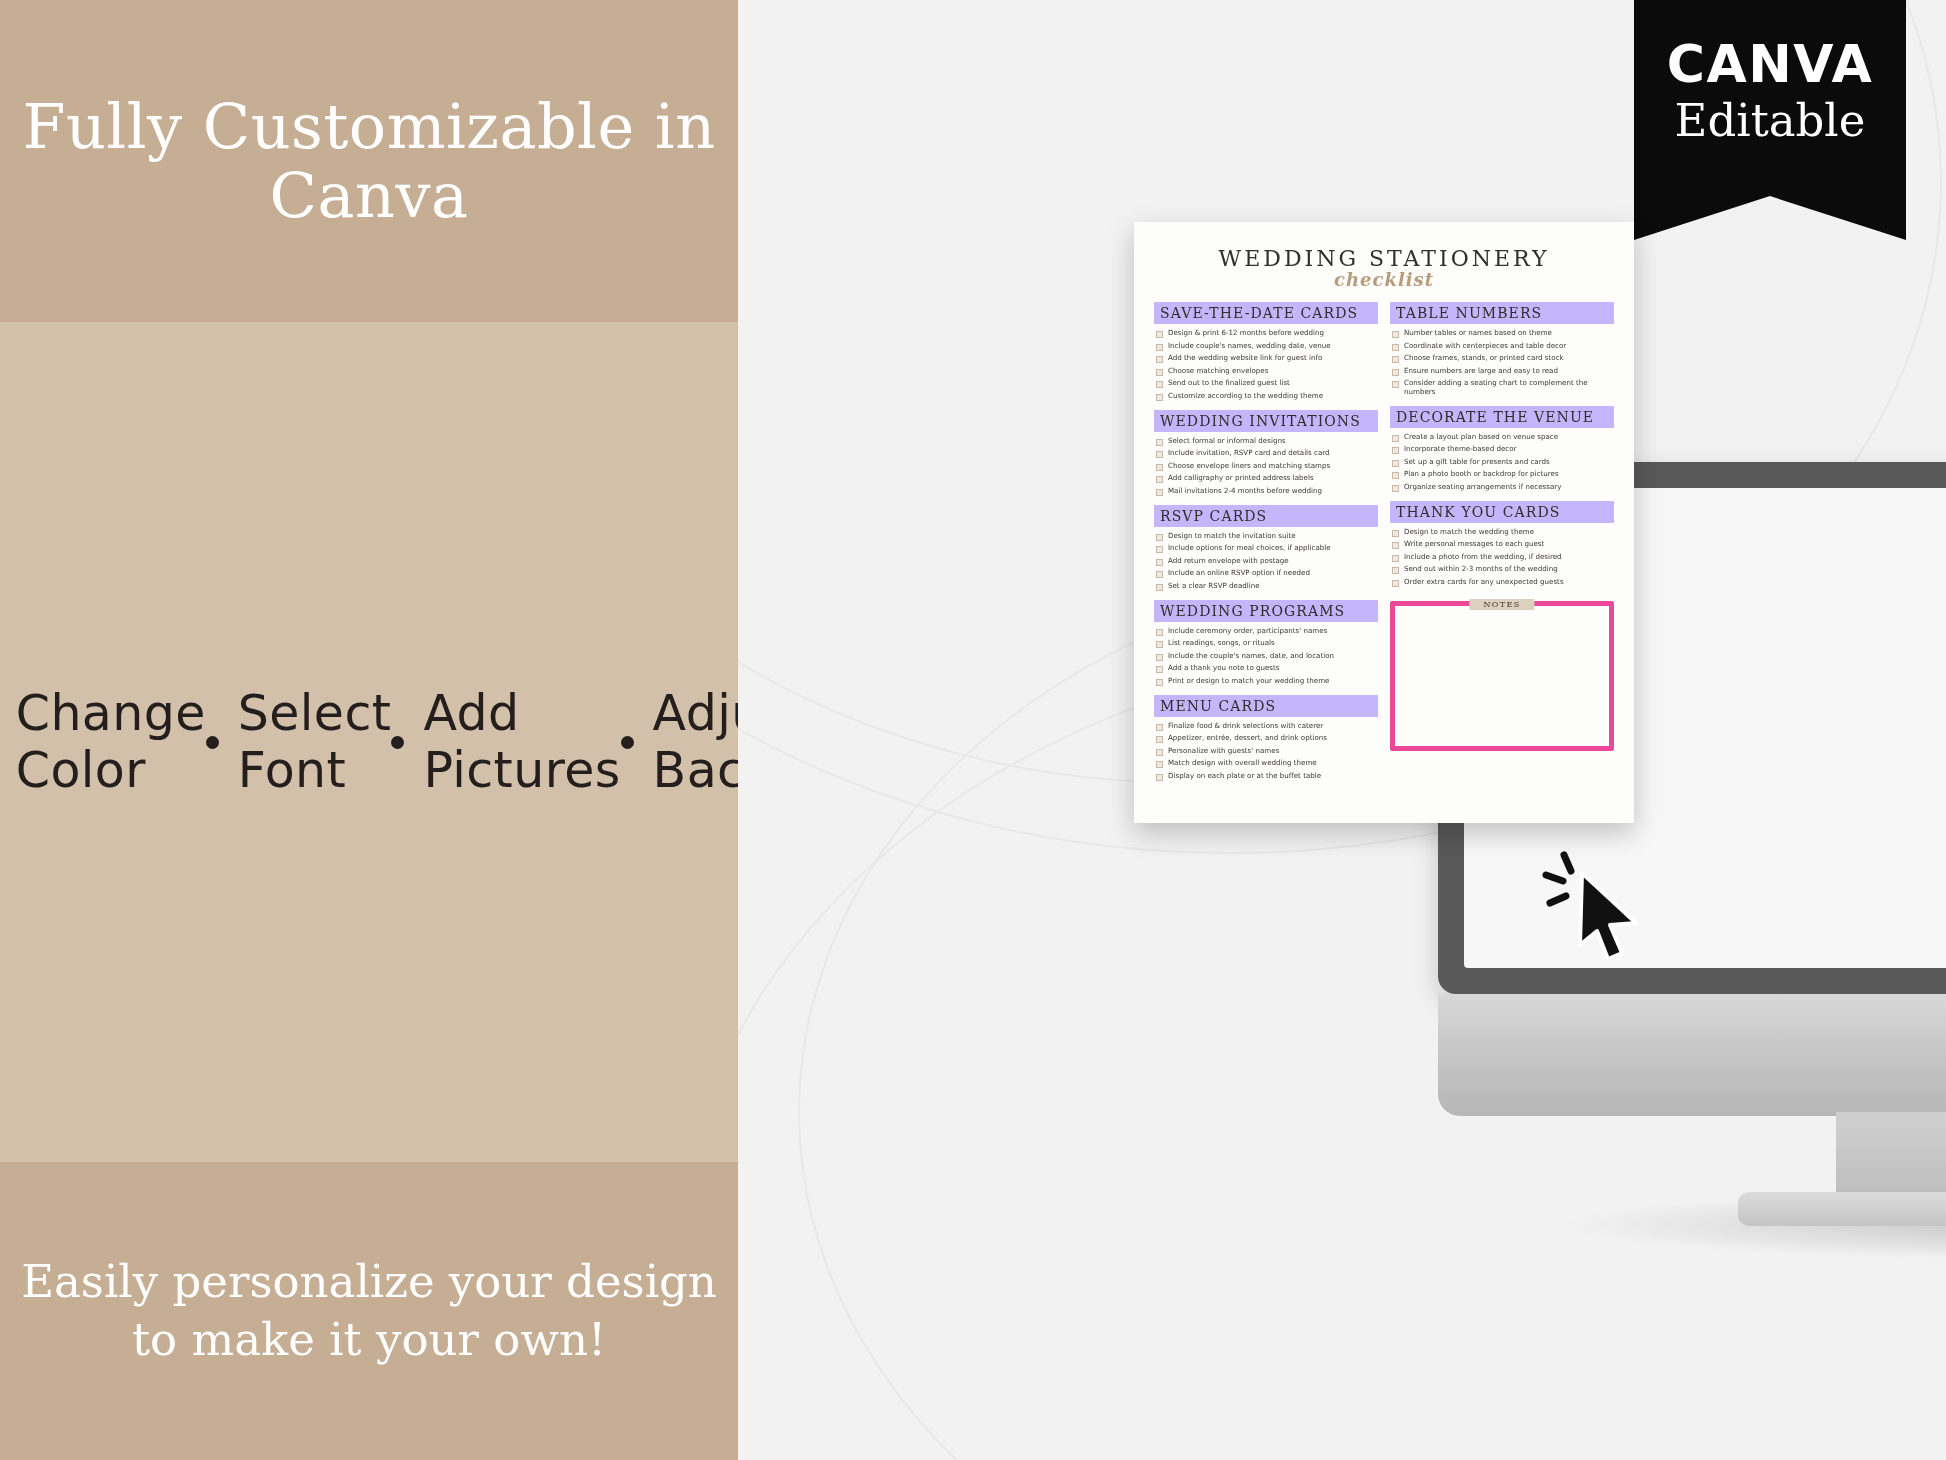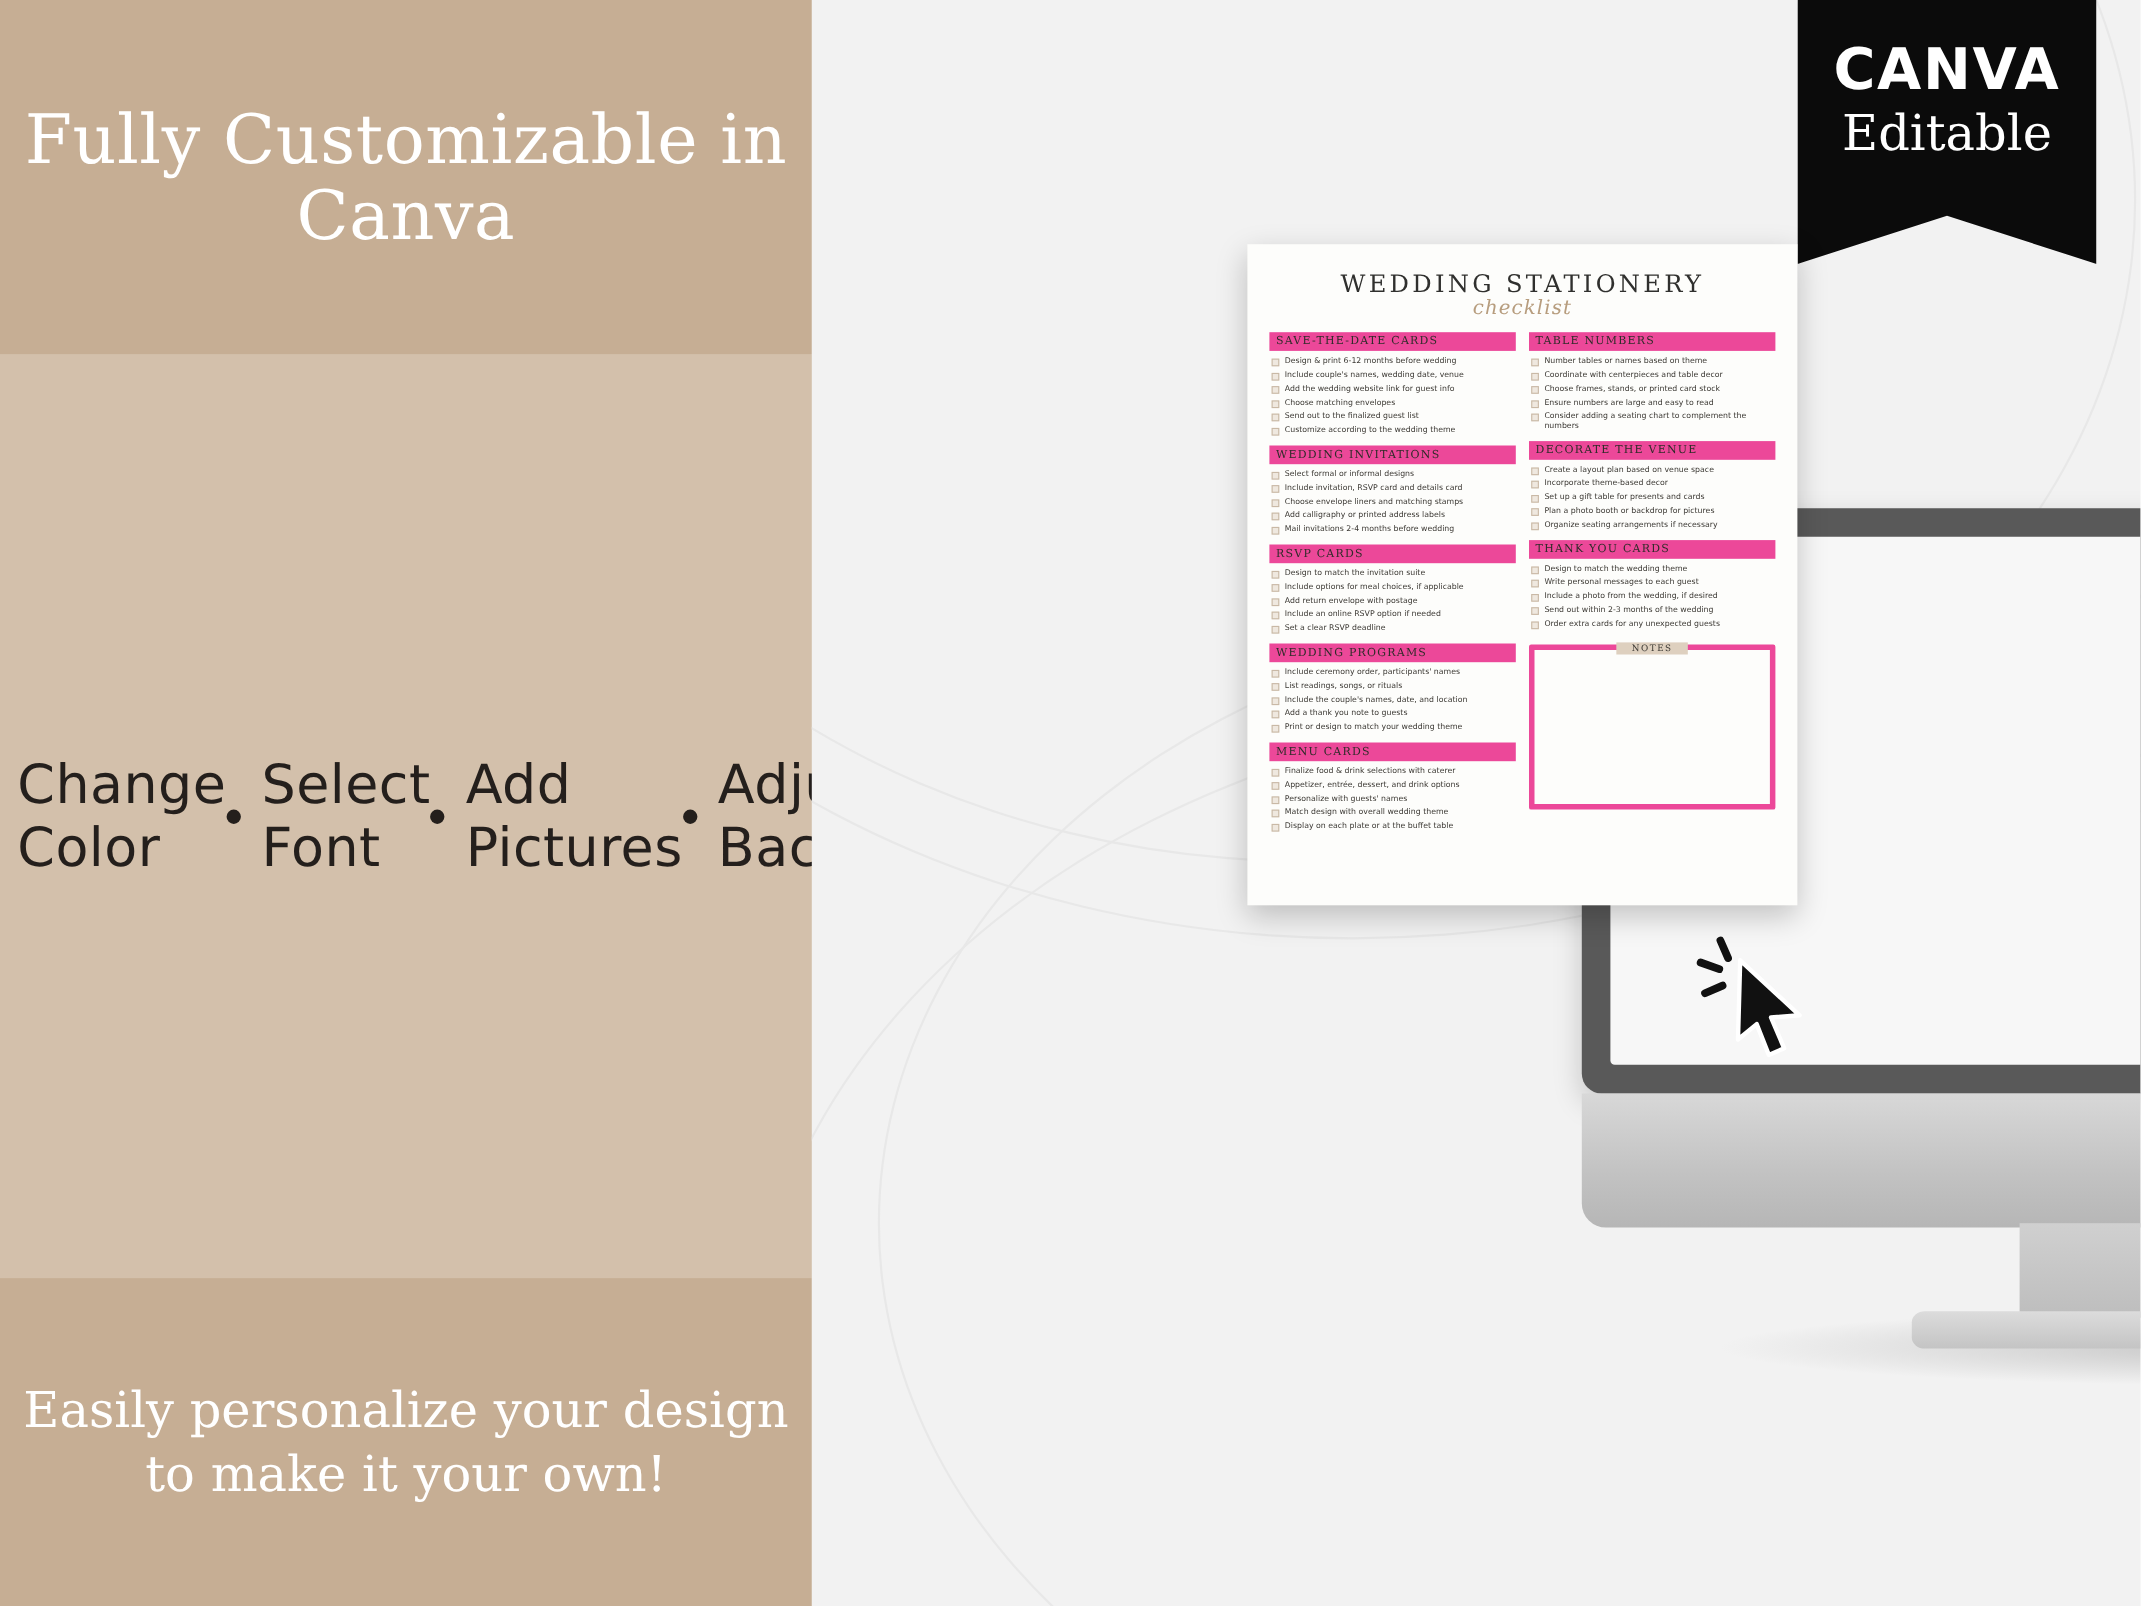--- a/index.html
+++ b/index.html
@@ -234,34 +234,35 @@
     margin: 6px 0 0 0;
   }
   .sheet-sub {
     text-align: center;
     font-family: "DejaVu Serif", serif;
     font-style: italic;
     font-size: 18px;
     color: #b79d7e;
     margin: -2px 0 12px 0;
     letter-spacing: 1px;
+    font-weight: bold;
   }
   .cols {
     display: flex;
     gap: 12px;
   }
   .col {
     flex: 1;
     min-width: 0;
   }
   .sec-head {
-    background: #ec4899;
+    background: #c4b5fd;
     color: #2f2c29;
     font-family: "DejaVu Serif", serif;
-    font-size: 10px;
+    font-size: 14px;
     letter-spacing: 1.1px;
     padding: 3px 6px;
     margin: 0 0 4px 0;
   }
   .sec {
     margin-bottom: 9px;
   }
   .item {
     display: flex;
     align-items: flex-start;

